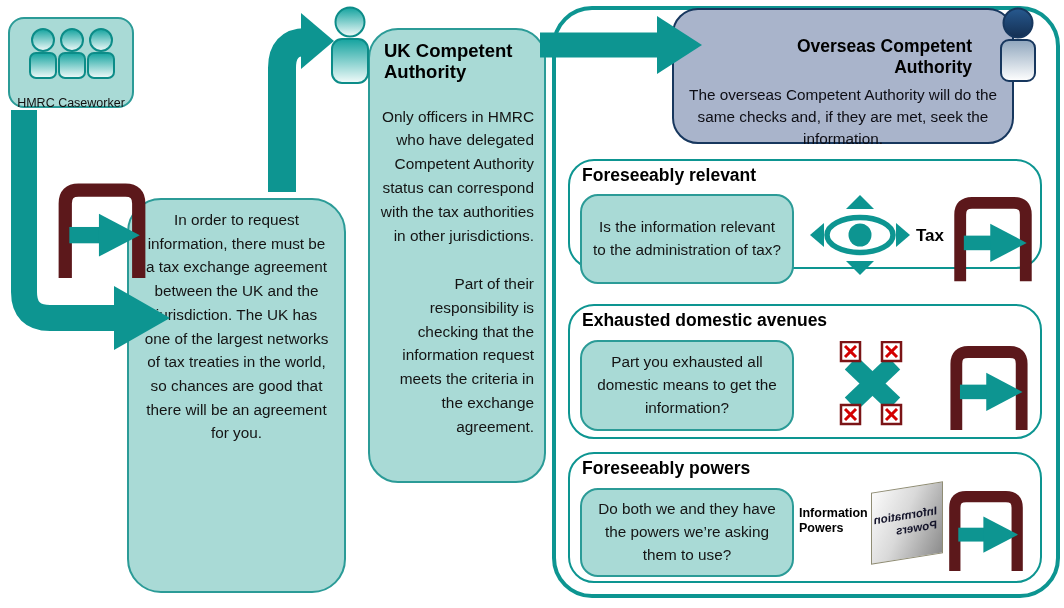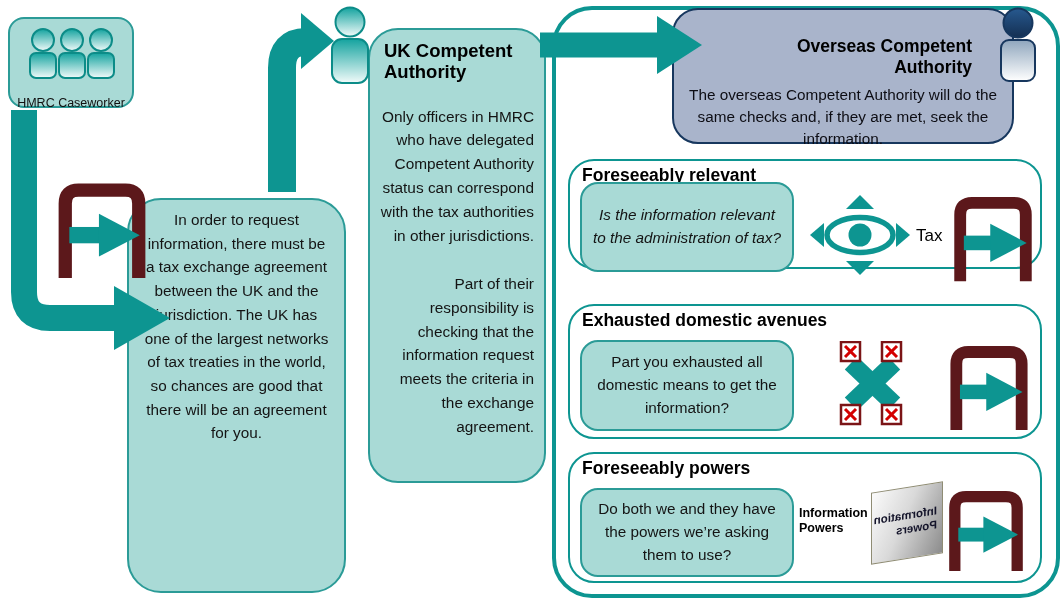--- a/index.html
+++ b/index.html
@@ -51,21 +51,21 @@
     border-radius:26px;box-sizing:border-box;z-index:2;padding:4px 0 0 12px;
   }
   .sub-title{font-size:17.5px;font-weight:bold;color:#000;}
   .q-box{
     position:absolute;left:10px;width:214px;background:#a9dad6;
     border:2px solid #2b9b97;border-radius:18px;box-sizing:border-box;
     display:flex;align-items:center;justify-content:center;text-align:center;
     font-size:15.3px;line-height:1.5;padding:4px 10px;
   }
 
-  .tax-label{font-size:17px;font-weight:normal;color:#000;z-index:5;}
+  .tax-label{font-size:17px;font-weight:bold;color:#000;z-index:5;}
 
   .info-powers-label{
     left:799px;top:506px;width:72px;font-size:12.5px;font-weight:bold;line-height:1.2;color:#000;z-index:5;
   }
   .mirror-panel{
     left:871px;top:487px;width:70px;height:70px;z-index:5;
     transform:skewY(-9deg);
     background:linear-gradient(115deg,#fbfbfb 0%,#d9d9d9 45%,#8c8c8c 100%);
     border:1px solid #8f8c74;display:flex;align-items:center;justify-content:center;
   }
@@ -98,21 +98,21 @@
     <div class="uk-body">Part of their responsibility is checking that the information request meets the criteria in the exchange agreement.</div>
   </div>
 
   <div class="abs overseas-box">
     <div class="overseas-title">Overseas Competent Authority</div>
     <div class="overseas-body">The overseas Competent Authority will do the same checks and, if they are met, seek the information.</div>
   </div>
 
   <div class="abs sub-box" style="top:159px;height:110px;">
     <div class="sub-title">Foreseeably relevant</div>
-    <div class="q-box" style="top:21px;height:90px;font-style:italic;">Is the information relevant to the administration of tax?</div>
+    <div class="q-box" style="top:33px;height:90px;">Is the information relevant to the administration of tax?</div>
   </div>
 
   <div class="abs sub-box" style="top:304px;height:135px;">
     <div class="sub-title">Exhausted domestic avenues</div>
     <div class="q-box" style="top:34px;height:91px;">Part you exhausted all domestic means to get the information?</div>
   </div>
 
   <div class="abs sub-box" style="top:452px;height:131px;">
     <div class="sub-title">Foreseeably powers</div>
     <div class="q-box" style="top:34px;height:89px;">Do both we and they have the powers we’re asking them to use?</div>

